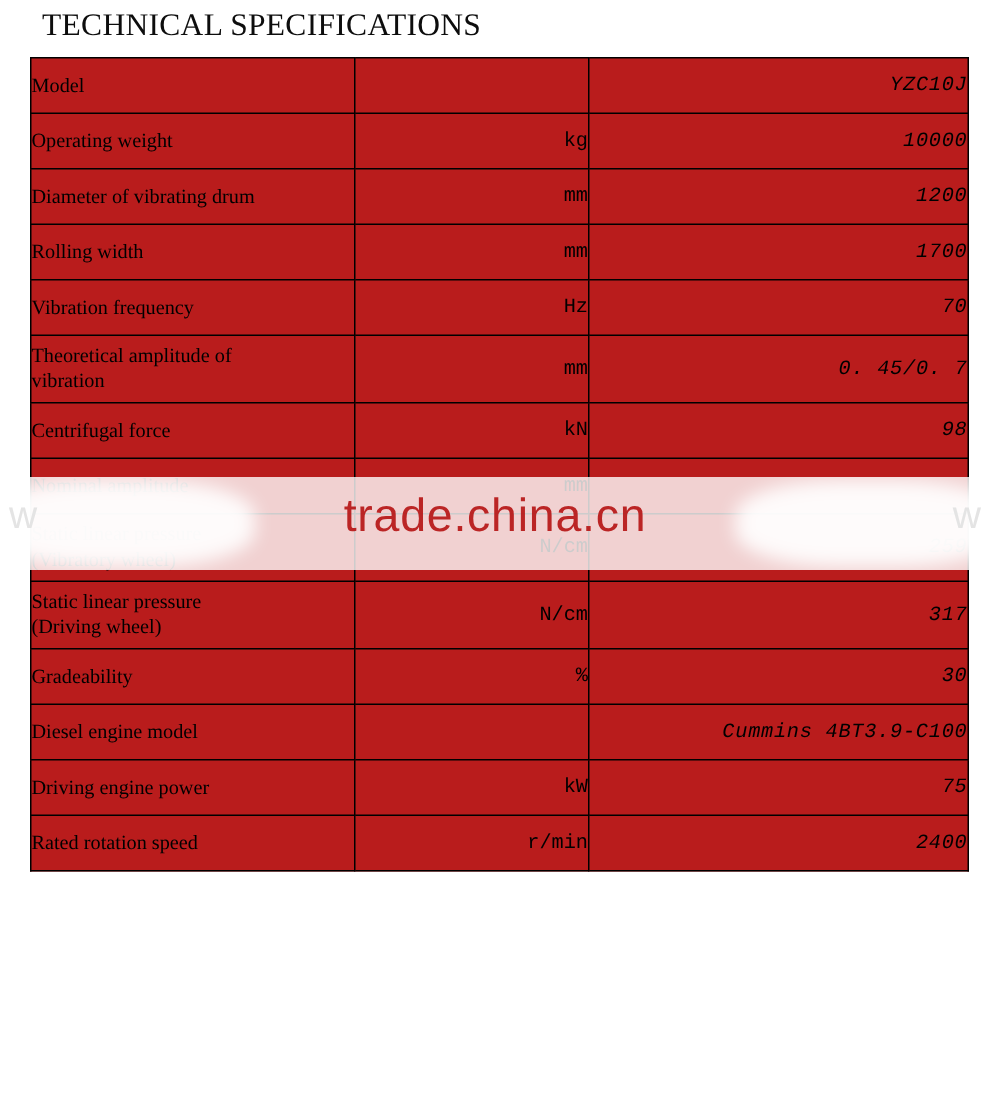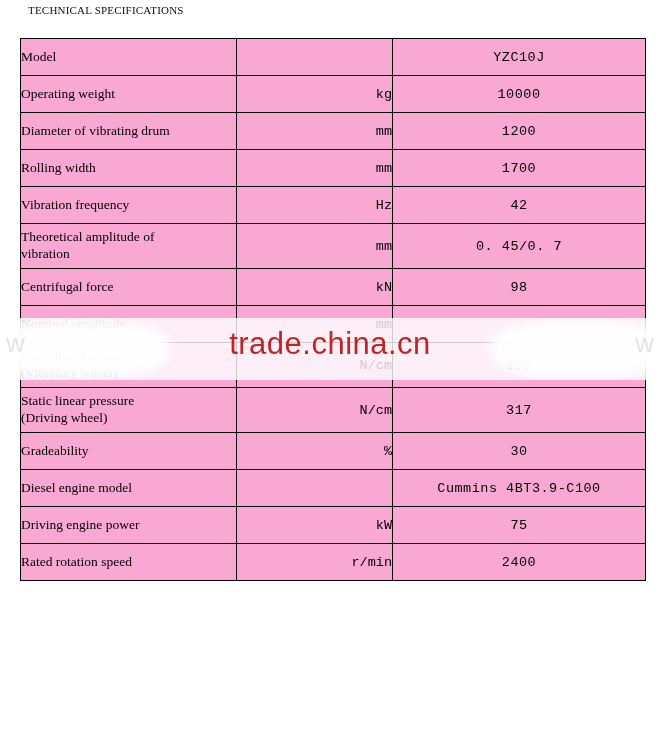--- a/index.html
+++ b/index.html
@@ -18,34 +18,34 @@
   .page {
     position: relative;
     width: 660px;
     height: 733px;
     box-sizing: border-box;
   }
   .doc-title {
     position: absolute;
     left: 28px;
     top: 4px;
-    font-size: 11px;
+    font-size: 21px;
     font-family: "Liberation Serif", serif;
     letter-spacing: 0.2px;
     color: #0d0d0d;
     white-space: nowrap;
   }
   table.spec-table {
     position: absolute;
     left: 20px;
     top: 38px;
     width: 622px;
     border-collapse: collapse;
     table-layout: fixed;
-    background: #f9a8d4;
+    background: #b91c1c;
   }
   table.spec-table td {
     border: 1px solid #000000;
     height: 36px;
     padding: 0 0 0 0;
     vertical-align: middle;
     font-size: 13.5px;
   }
   td.col-name {
     width: 215px;
@@ -54,24 +54,25 @@
     line-height: 1.25;
   }
   td.col-unit {
     width: 155px;
     text-align: right;
     font-family: "Liberation Mono", monospace;
     font-size: 13px;
   }
   td.col-value {
     width: 252px;
-    text-align: center;
+    text-align: right;
     font-family: "Liberation Mono", monospace;
     font-size: 13.5px;
     letter-spacing: 0.5px;
+    font-style: italic;
   }
   tr.two-line td {
     height: 44px;
   }
   td .line2 {
     display: block;
   }
   
   .watermark {
     position: absolute;
@@ -155,21 +156,21 @@
         <td class="col-value">1200</td>
       </tr>
       <tr>
         <td class="col-name">Rolling width</td>
         <td class="col-unit">mm</td>
         <td class="col-value">1700</td>
       </tr>
       <tr>
         <td class="col-name">Vibration frequency</td>
         <td class="col-unit">Hz</td>
-        <td class="col-value">42</td>
+        <td class="col-value">70</td>
       </tr>
       <tr class="two-line">
         <td class="col-name">
           <span>Theoretical amplitude of</span>
           <span class="line2">vibration</span>
         </td>
         <td class="col-unit">mm</td>
         <td class="col-value">0. 45/0. 7</td>
       </tr>
       <tr>

